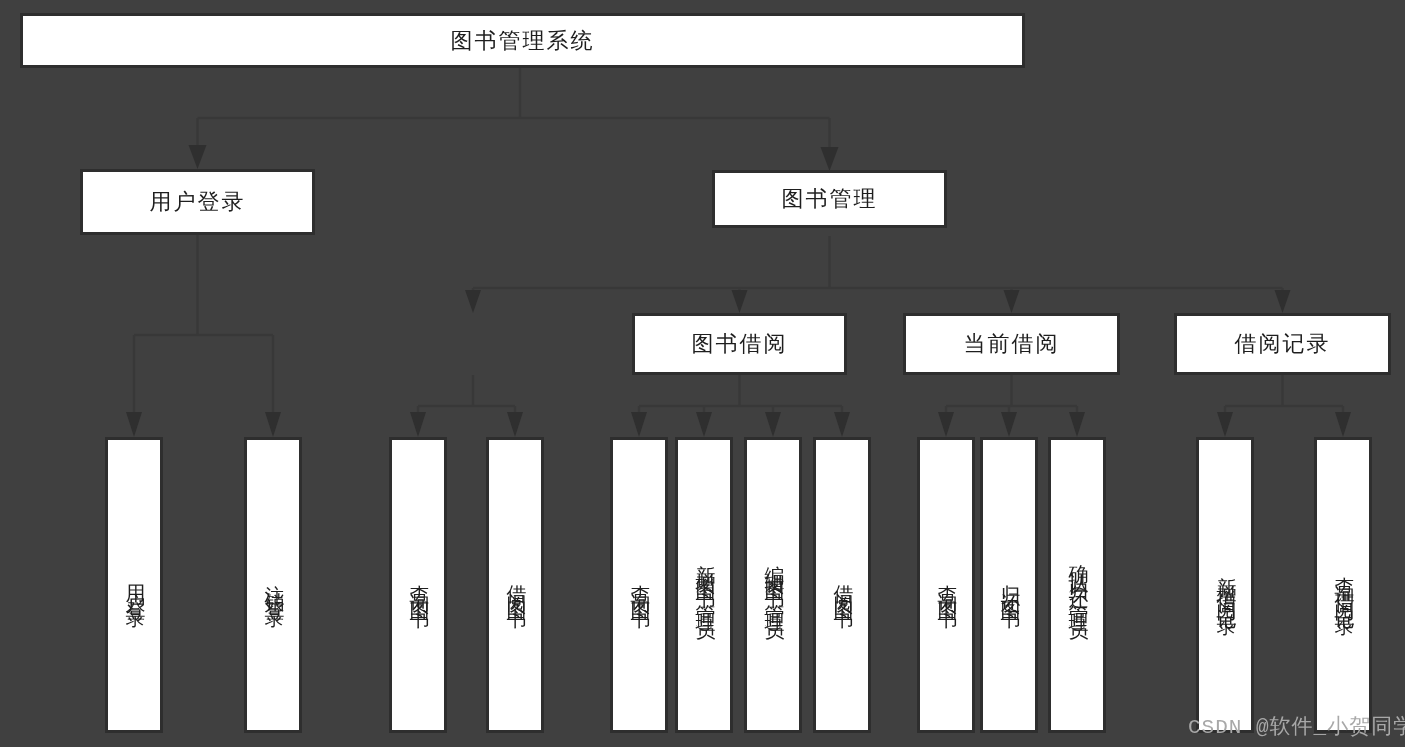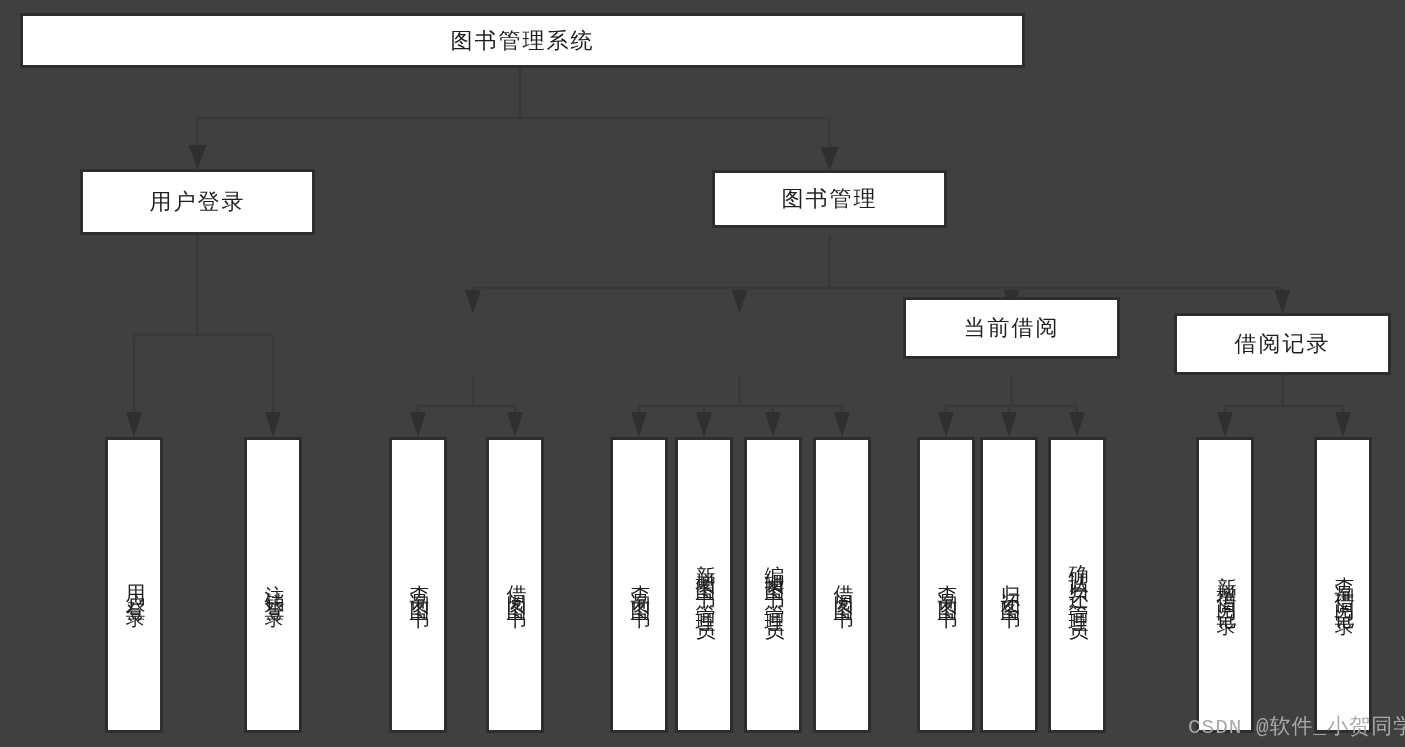--- a/index.html
+++ b/index.html
@@ -73,21 +73,22 @@
       <polygon points="1217,412 1233,412 1225,437"></polygon>
       <polygon points="1335,412 1351,412 1343,437"></polygon>
     </g>
   </svg>
 
   <div class="node" style="left:20px;top:13px;width:1005px;height:55px;">图书管理系统</div>
 
   <div class="node" style="left:80px;top:169px;width:235px;height:66px;">用户登录</div>
   <div class="node" style="left:712px;top:170px;width:235px;height:58px;">图书管理</div>
 
-  <div class="node" style="left:903px;top:297px;width:217px;height:62px;">当前借阅</div>
+  <div class="node" style="left:632px;top:313px;width:215px;height:62px;">图书借阅</div>
+  <div class="node" style="left:903px;top:313px;width:217px;height:62px;">当前借阅</div>
   <div class="node" style="left:1174px;top:313px;width:217px;height:62px;">借阅记录</div>
 
   <div class="leaf" style="left:105px;top:437px;width:58px;height:296px;">
     <span class="vtext">用户登录</span>
   </div>
   <div class="leaf" style="left:244px;top:437px;width:58px;height:296px;">
     <span class="vtext">注销登录</span>
   </div>
 
   <div class="leaf" style="left:389px;top:437px;width:58px;height:296px;">

